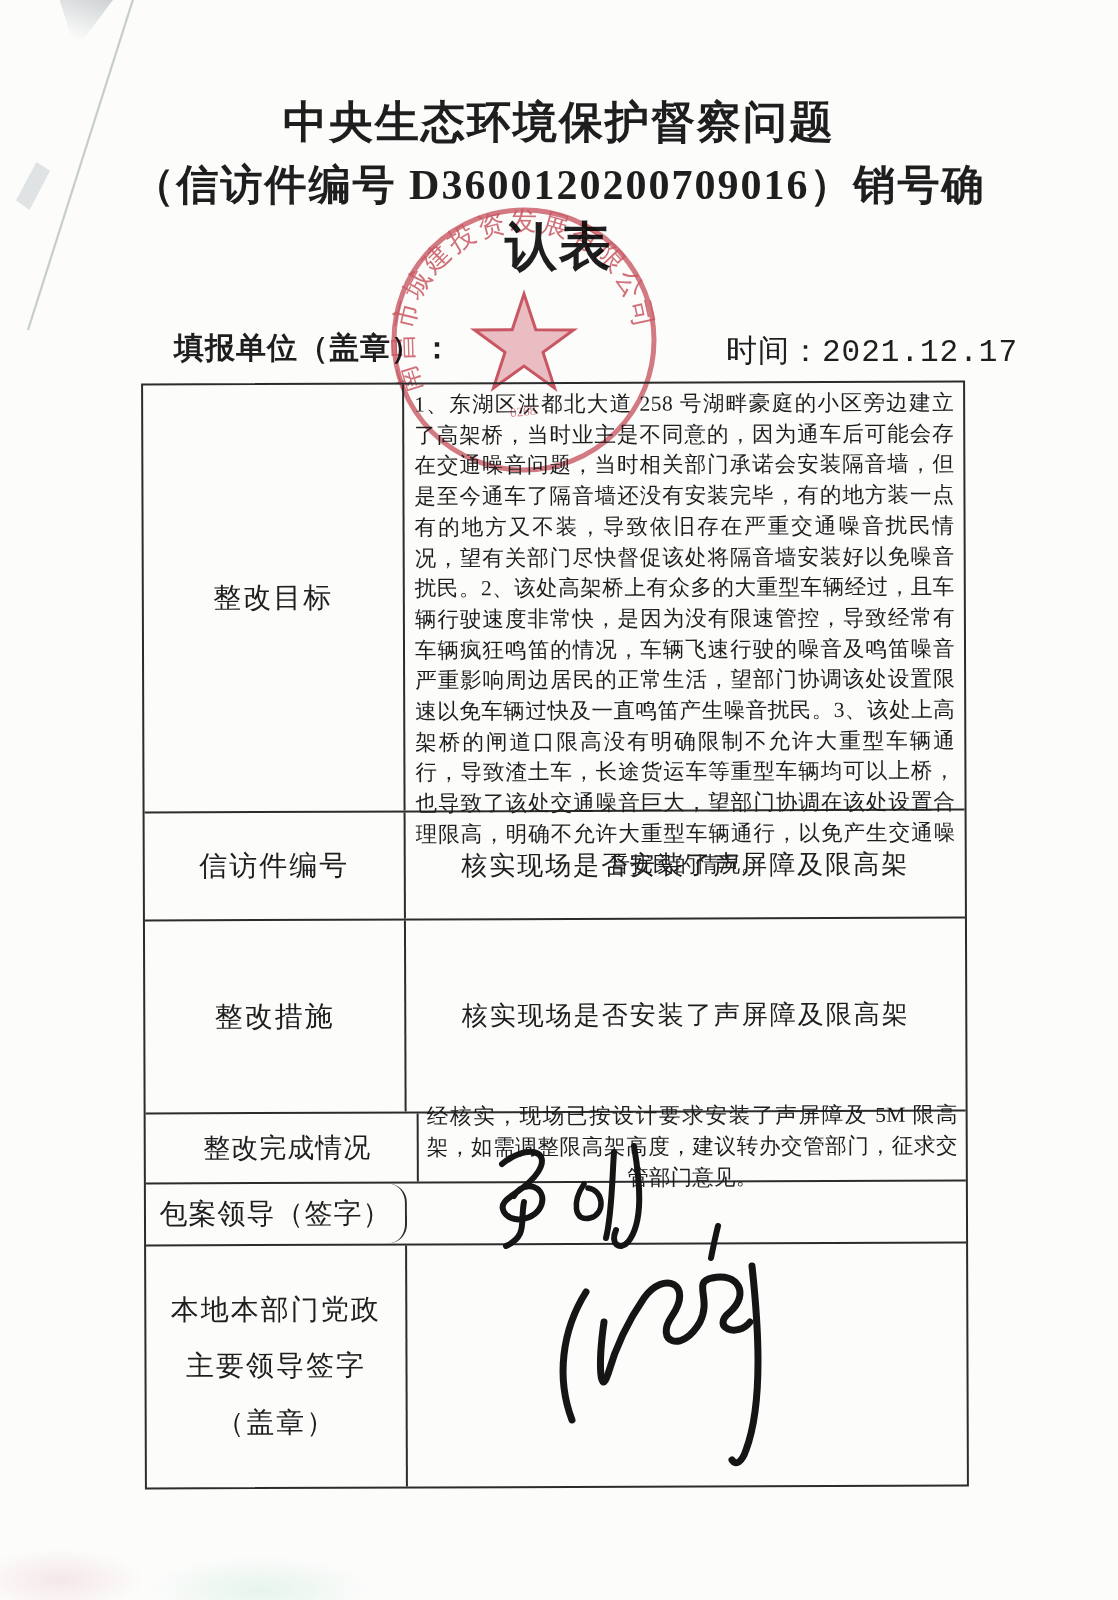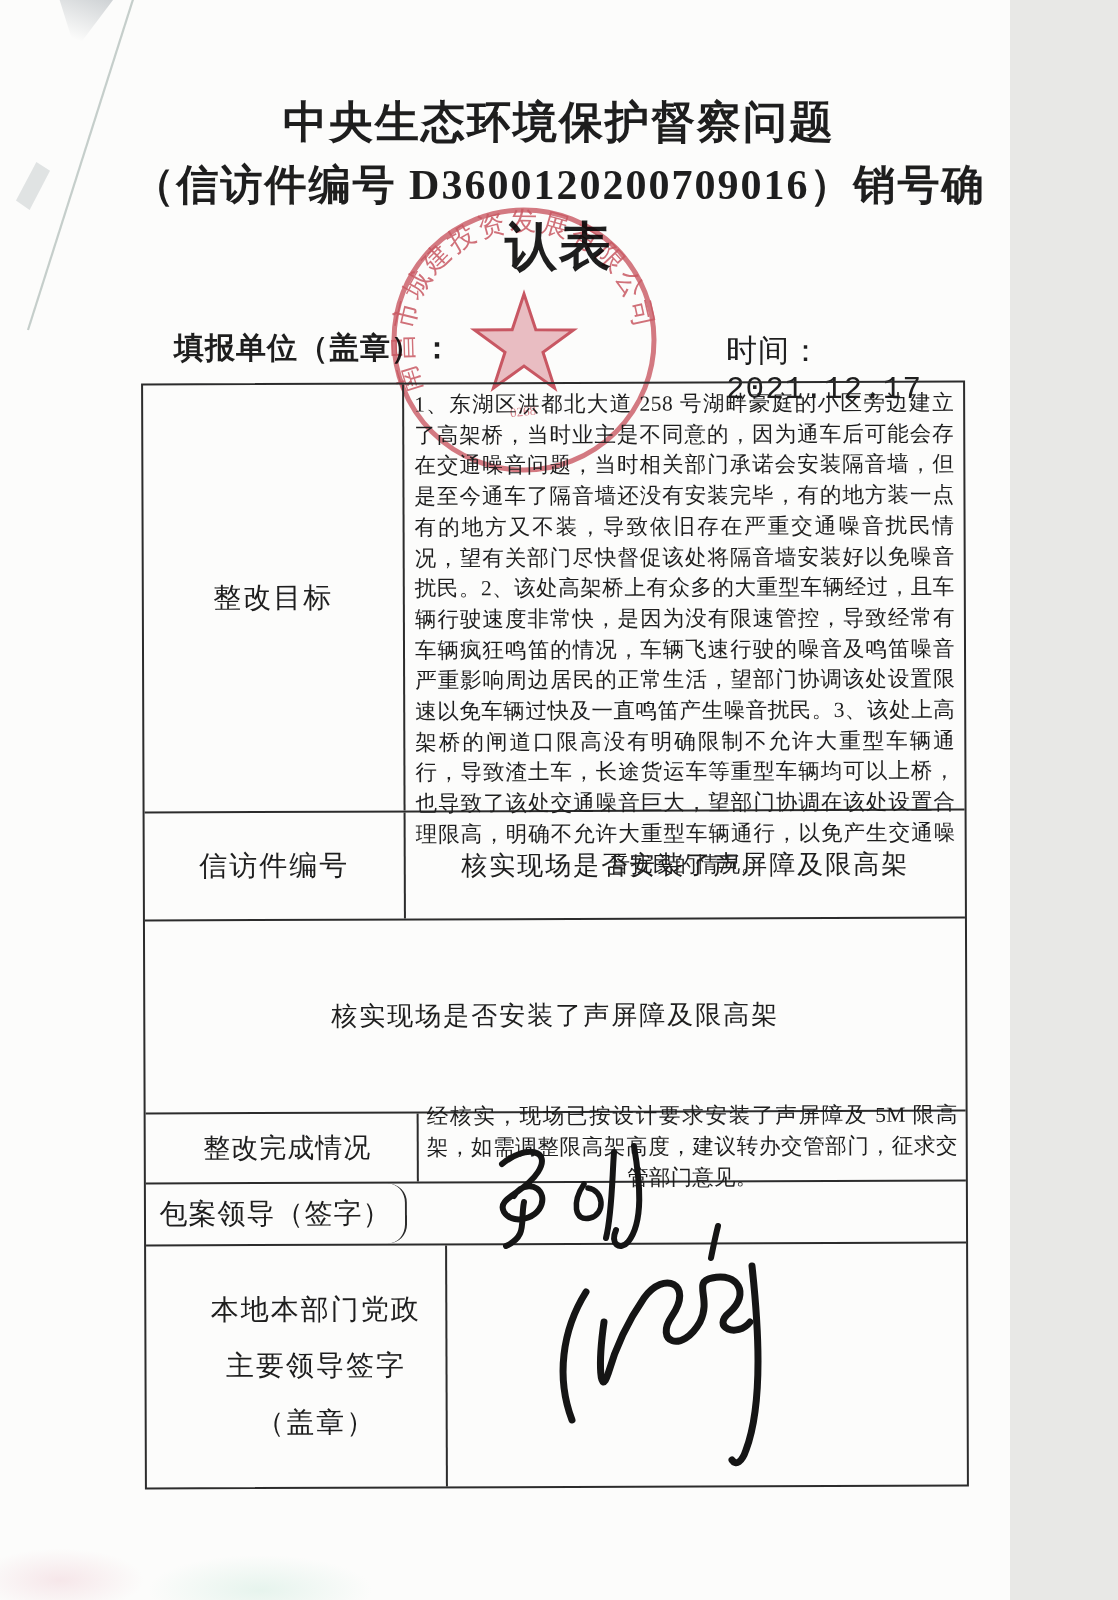--- a/index.html
+++ b/index.html
@@ -1,17 +1,17 @@
 <!DOCTYPE html>
 <html><head>
 <meta charset="utf-8">
 <style>
   html,body{margin:0;padding:0;background:#e8e8e6;}
   .page{
-    position:relative;width:1010px;height:1600px;overflow:hidden;
+    position:relative;width:1118px;height:1600px;overflow:hidden;
     background:#fcfcfb;
     font-family:"Liberation Serif","DejaVu Serif",serif;
     color:#1e1e1e;
   }
   
   .scan-line{
     position:absolute;left:18px;top:-10px;width:130px;height:350px;
     pointer-events:none;
   }
   .corner-smudge-a{
@@ -125,20 +125,23 @@
     <div class="row r-goal">
       <div class="lcell">
         <span>信访件编号</span>
       </div>
       <div class="ccell">
         <div class="center-text">核实现场是否安装了声屏障及限高架</div>
       </div>
     </div>
 
     <div class="row r-measure">
+      <div class="lcell">
+        <span>整改措施</span>
+      </div>
       <div class="ccell">
         <div class="center-text">核实现场是否安装了声屏障及限高架</div>
       </div>
     </div>
 
     <div class="row r-complete">
       <div class="lcell" style="font-size:27px;letter-spacing:1px;margin-left:12px;">
         <span>整改完成情况</span>
       </div>
       <div class="ccell">
@@ -147,21 +150,21 @@
     </div>
 
     <div class="row r-leader">
       <div class="lcell sign-label" style="letter-spacing:1px;">
         <span>包案领导（签字）</span>
       </div>
       <div class="ccell"></div>
     </div>
 
     <div class="row r-sign">
-      <div class="lcell" style="justify-content:space-around;padding:36px 0;margin-left:40px;">
+      <div class="lcell" style="justify-content:space-around;padding:36px 0;">
         <span>本地本部门党政</span>
         <span>主要领导签字</span>
         <span>（盖章）</span>
       </div>
       <div class="ccell"></div>
     </div>
 
   </div>
 
   <svg class="sig" style="left:468px;top:1138px;" width="210" height="115" viewBox="0 0 210 115">

